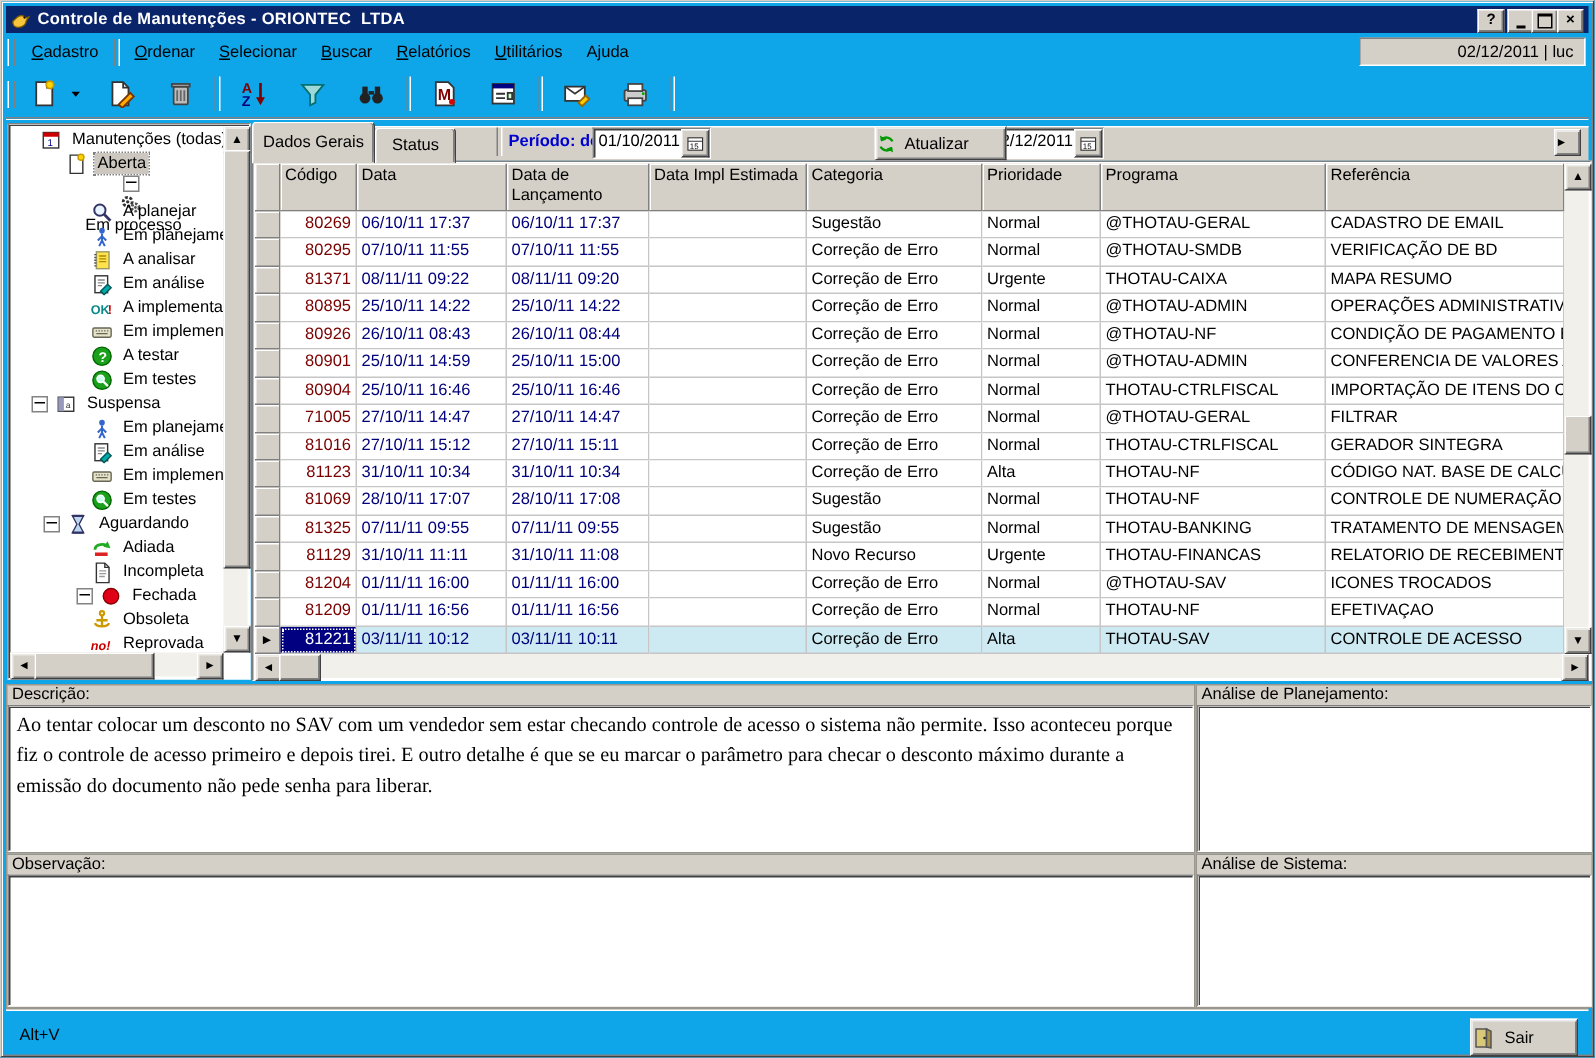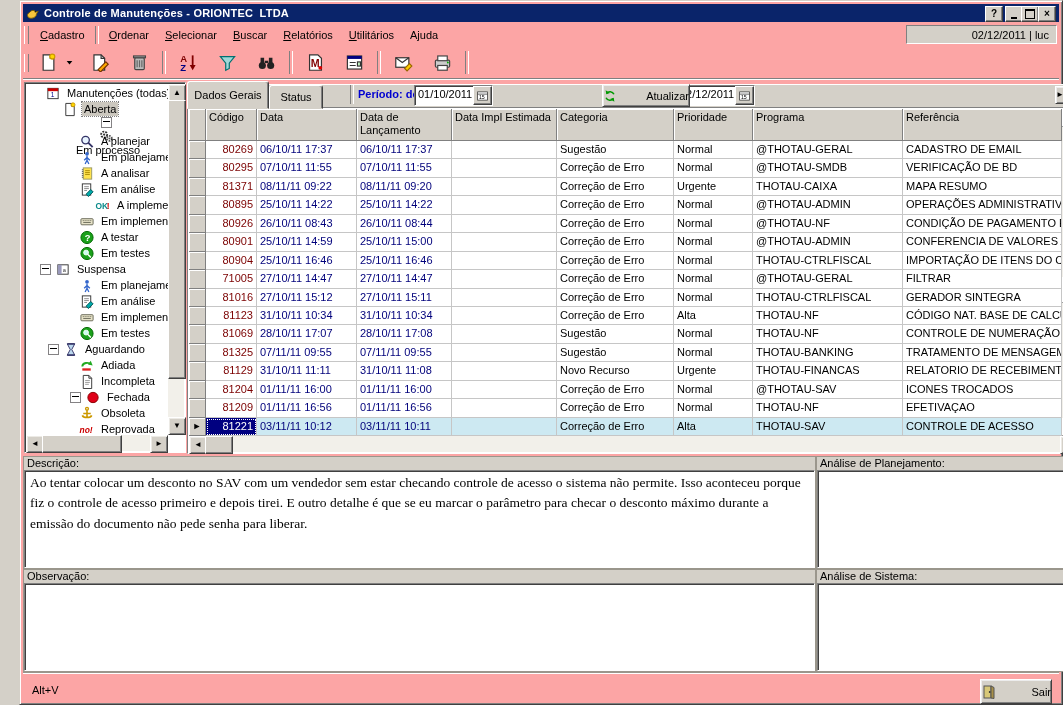--- a/index.html
+++ b/index.html
@@ -1,20 +1,20 @@
 <!DOCTYPE html>
 <html><head>
 <meta charset="utf-8">
 <style>
   html,body{margin:0;padding:0;}
   body{width:1063px;height:705px;position:relative;background:#d4d0c8;overflow:hidden;
        font-family:"Liberation Sans", sans-serif;font-size:11px;color:#000;}
-  #win{position:absolute;inset:0;background:#fca5a5;
+  #win{position:absolute;inset:0;background:#0ea5e9;
        border:1px solid;border-color:#d4d0c8 #404040 #404040 #d4d0c8;
-       box-shadow:inset 1px 1px 0 #fff, inset -1px -1px 0 #808080;margin-left:19px;}
+       box-shadow:inset 1px 1px 0 #fff, inset -1px -1px 0 #808080;}
   svg{display:block;width:100%;height:100%;}
 
   
   .titlebar{position:absolute;left:3px;top:3px;right:3px;height:18px;background:#0a246a;
             display:flex;align-items:center;color:#fff;}
   .titlebar .appicon{width:16px;height:14px;margin:0 3px 0 2px;flex:none;}
   .titlebar .title{font-weight:bold;font-size:11px;white-space:pre;letter-spacing:.2px;}
   .tbtn{position:absolute;top:2px;width:16px;height:14px;background:#d4d0c8;color:#000;
         border:1px solid;border-color:#fff #404040 #404040 #fff;box-shadow:inset -1px -1px 0 #808080;
         display:flex;align-items:center;justify-content:center;font-size:10px;font-weight:bold;line-height:1;}
@@ -76,21 +76,21 @@
   .periodlabel{position:absolute;left:171px;top:7px;color:#0000d0;font-weight:bold;}
   .datebox{position:absolute;top:4px;width:77px;height:19px;background:#fff;display:flex;
            border:1px solid;border-color:#808080 #fff #fff #808080;box-shadow:inset 1px 1px 0 #404040;}
   .datebox .dval{flex:1;padding:2px 0 0 3px;white-space:nowrap;overflow:hidden;}
   .calbtn{width:17px;flex:none;background:#d4d0c8;border:1px solid;border-color:#fff #404040 #404040 #fff;
           box-shadow:inset -1px -1px 0 #808080;display:flex;align-items:center;justify-content:center;}
   .calbtn .icon{width:13px;height:12px;}
   .conj{position:absolute;left:478px;top:7px;color:#0000d0;font-weight:bold;}
   .btn3d{background:#d4d0c8;border:1px solid;border-color:#fff #404040 #404040 #fff;
          box-shadow:inset 1px 1px 0 #ececec, inset -1px -1px 0 #808080;
-         display:flex;align-items:center;justify-content:space-between;}
+         display:flex;align-items:center;justify-content:flex-start;}
   .refreshbtn{position:absolute;left:415px;top:3px;width:86px;height:21px;}
   .refreshbtn .icon{width:14px;height:14px;margin-right:5px;}
   .tabscroll{position:absolute;right:5px;top:5px;width:16px;height:16px;font-size:8px;}
 
   
   #grid{position:absolute;left:167px;top:106px;width:891px;height:345px;background:#fff;
         border:1px solid;border-color:#808080 #fff #fff #808080;}
   .gridclip{position:absolute;left:1px;top:1px;right:17px;bottom:17px;overflow:hidden;}
   .ghead,.grow{display:grid;grid-template-columns:17px 51px 100px 95px 105px 117px 79px 150px minmax(40px,1fr);}
   .ghead{height:32px;}
@@ -343,21 +343,21 @@
           <span class="espace"></span>
           <span class="ticon">
             <svg viewBox="0 0 16 16">
               <rect x="3" y="2" width="9" height="12" fill="#fff" stroke="#333"></rect>
               <path d="M5 5h5M5 7h5M5 9h3" stroke="#888"></path>
               <path d="M7 13l5-5 2.5 2.5-5 5z" fill="#0aa" stroke="#055"></path>
             </svg>
           </span>
           <span class="tlabel">Em análise</span>
         </div>
-        <div class="trow" style="padding-left: 54px;">
+        <div class="trow" style="padding-left: 38px;">
           <span class="espace"></span>
           <span class="ticon">
             <svg viewBox="0 0 16 16">
               <text x="0" y="12" font-size="9" font-weight="bold" fill="#0a8a8a">OK</text>
               <text x="12" y="12" font-size="9" font-weight="bold" fill="#c00">!</text>
             </svg>
           </span>
           <span class="tlabel">A implementar</span>
         </div>
         <div class="trow" style="padding-left: 38px;">

